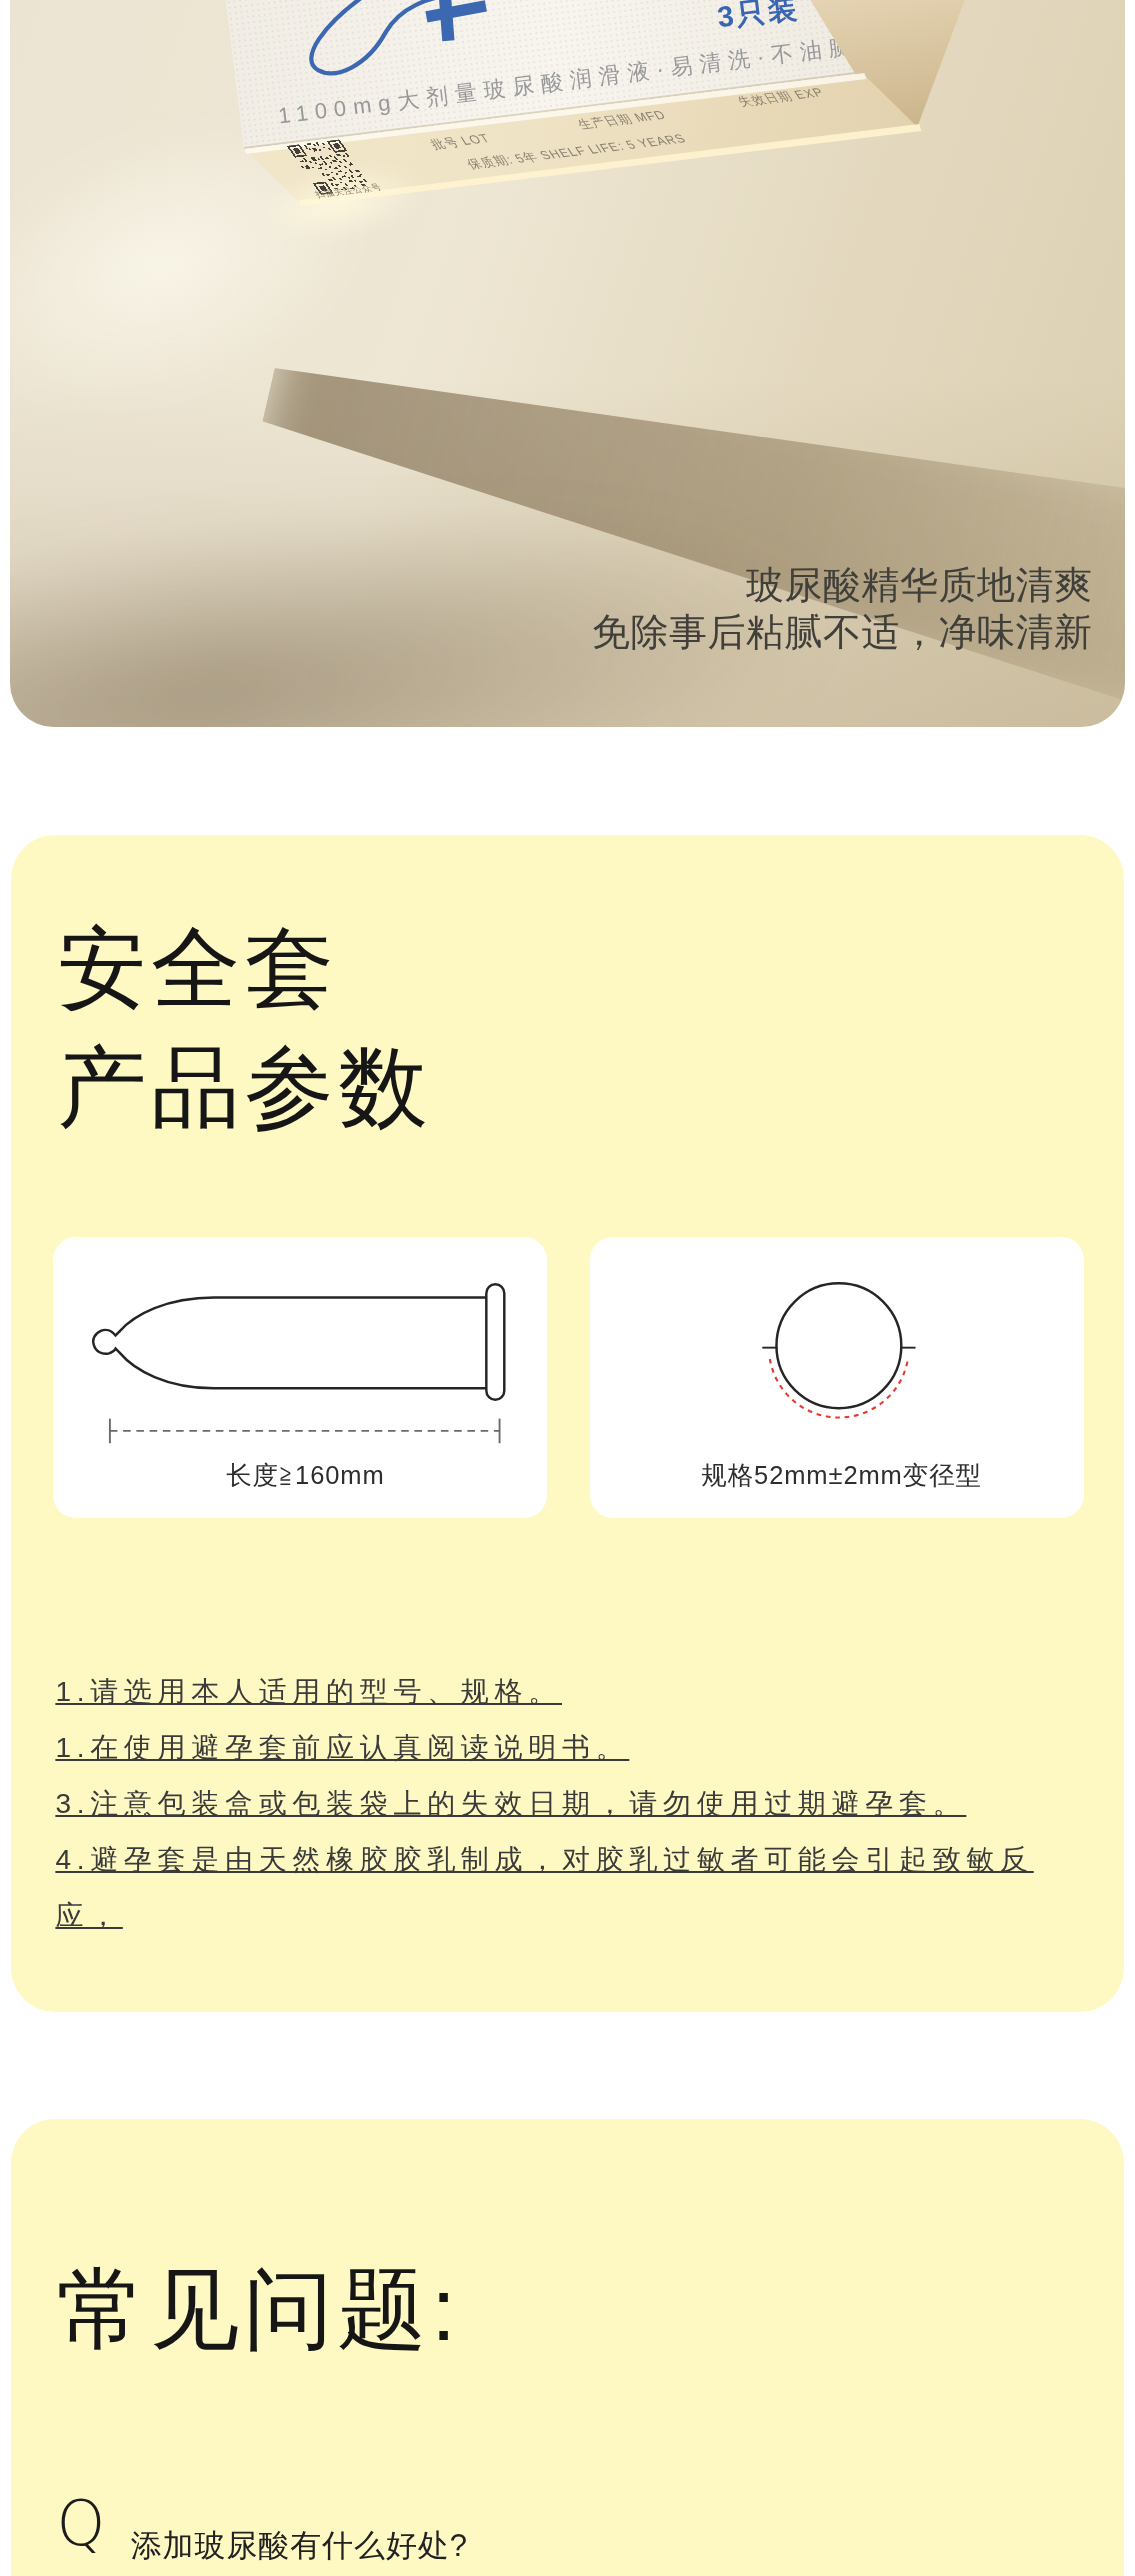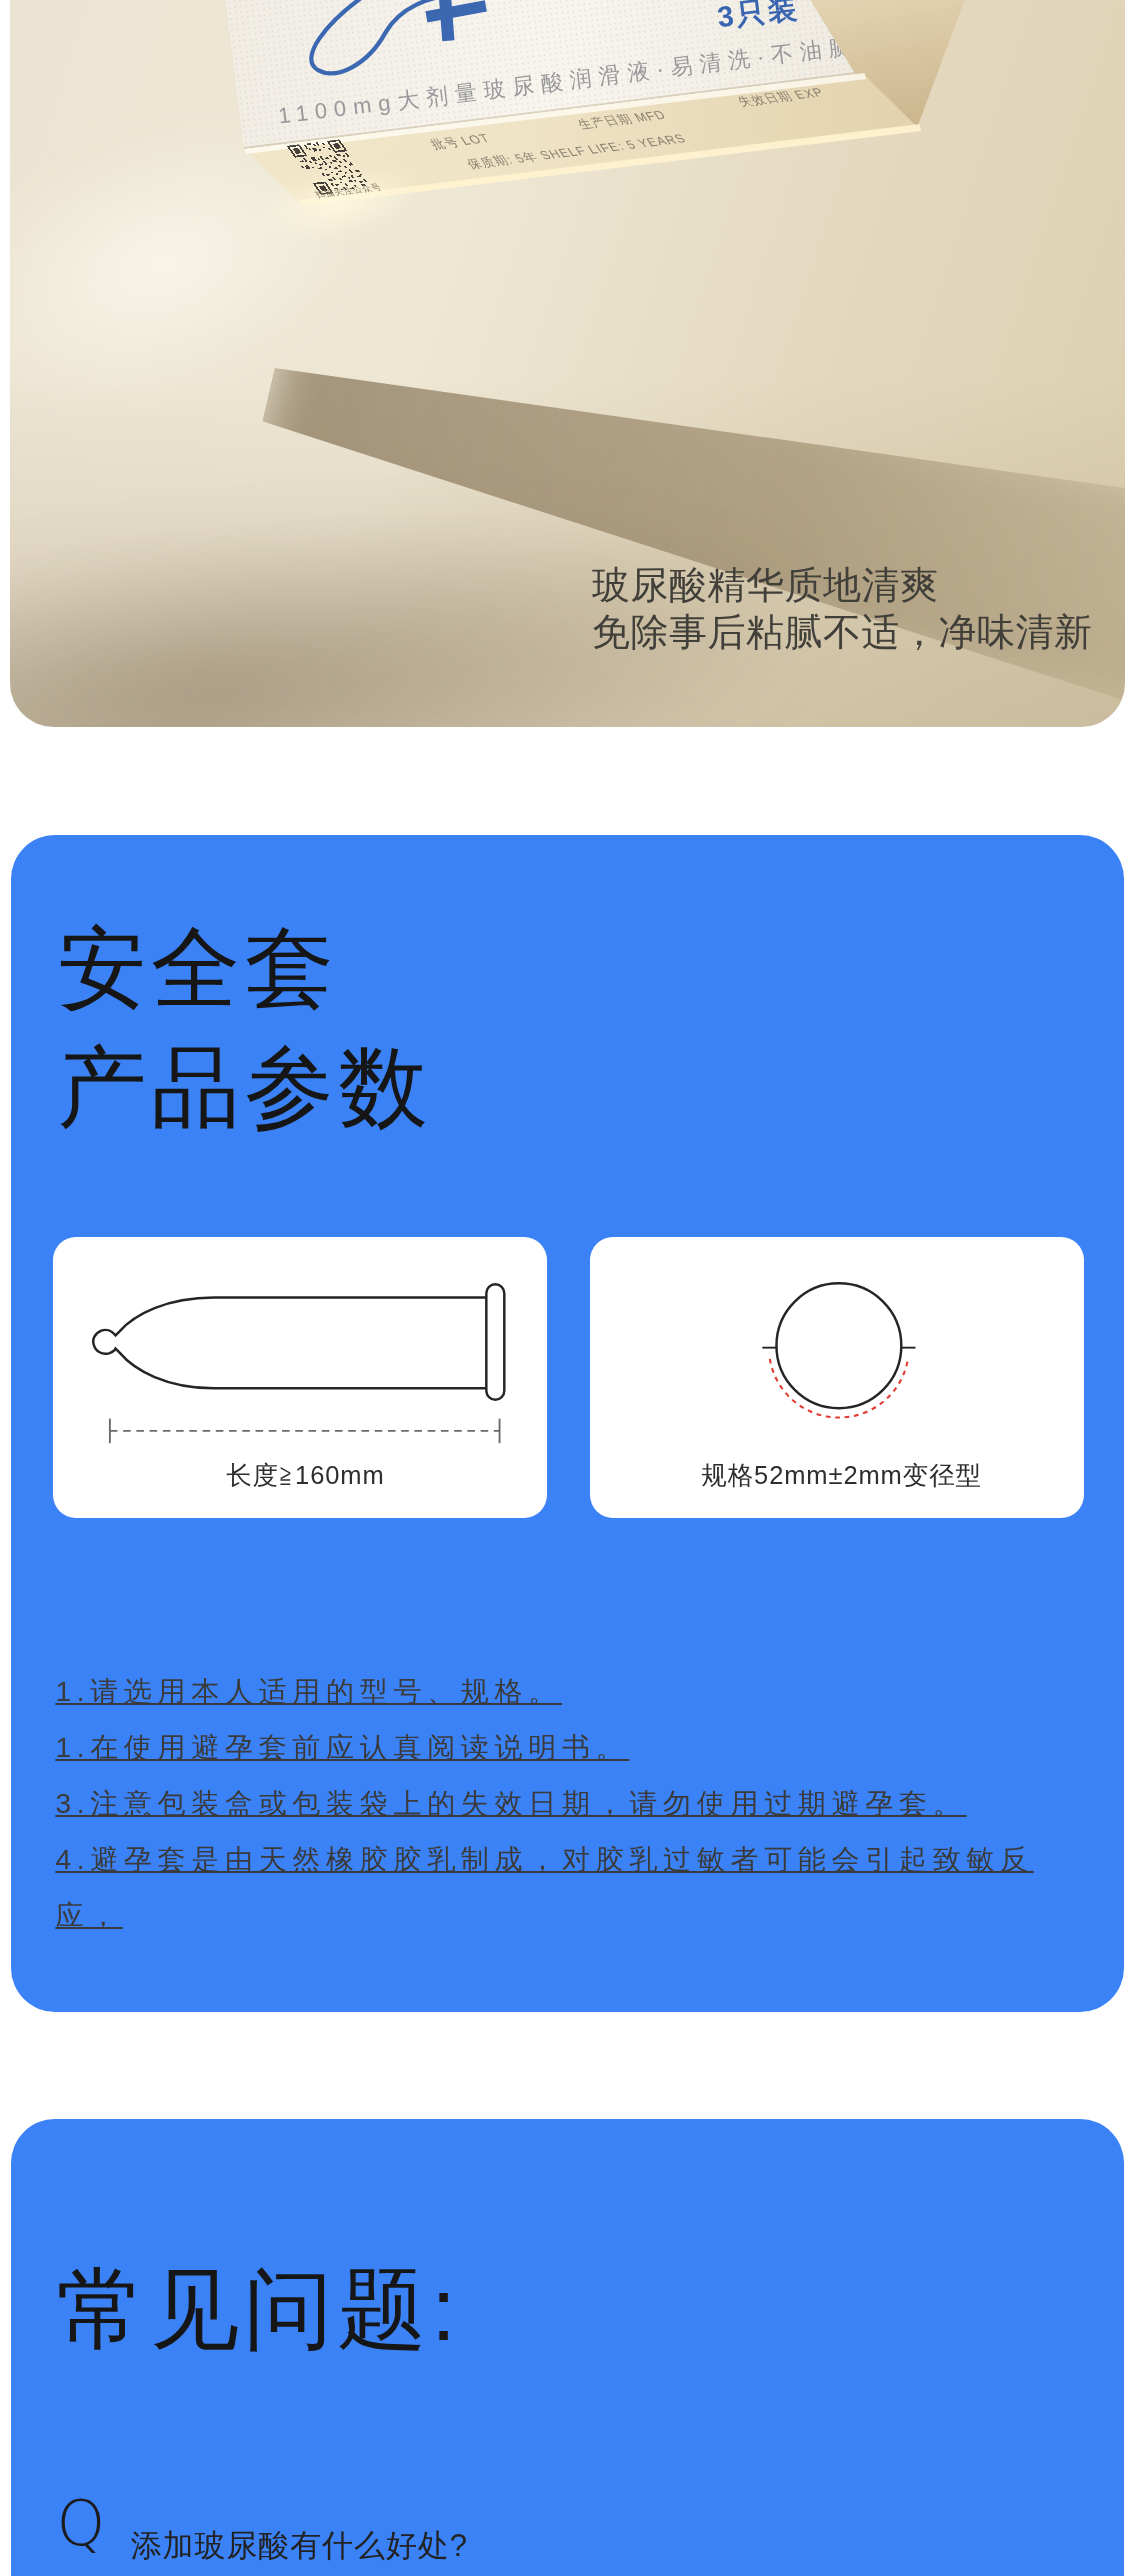--- a/index.html
+++ b/index.html
@@ -60,25 +60,25 @@
   .ptext{position:absolute;color:#8a8070;letter-spacing:0.9px;font-size:12.3px;white-space:nowrap;
          transform:skewX(-16deg);}
   .p-lot{left:172px;top:11.4px;}
   .p-mfd{left:322px;top:8.5px;}
   .p-exp{left:486px;top:5.7px;}
   .p-shelf{left:187px;top:35px;}
   .qr{position:absolute;left:24.6px;top:1.9px;width:72px;height:53px;transform:skewX(-14deg);}
   .qr-caption{position:absolute;left:23px;top:49px;font-size:8.5px;letter-spacing:0.9px;color:#8a7f68;
               transform:skewX(-16deg);white-space:nowrap;}
 
-  .caption{position:absolute;top:562px;right:32px;text-align:left;
+  .caption{position:absolute;top:562px;right:32px;text-align:right;
            font-size:38px;line-height:47px;letter-spacing:0.5px;color:#403f39;}
 
   
-  .sect{margin:0 11.4px;background:#3b82f6;border-radius:44px;box-sizing:border-box;position:relative;}
+  .sect{margin:0 11.4px;background:#fef9c3;border-radius:44px;box-sizing:border-box;position:relative;}
   .sect-title{margin:0;font-size:89px;line-height:119px;font-weight:500;
               letter-spacing:4.7px;color:#161616;}
   .params{margin-top:108px;height:1177px;overflow:hidden;}
   .params .sect-title{padding:74px 0 0 46px;}
   .cards{display:flex;justify-content:space-between;margin:90px 40px 0 42px;}
   .card{width:494px;height:281px;background:#ffffff;border-radius:23px;position:relative;}
   .card svg.diagram{position:absolute;left:0;top:0;}
   .card-label{position:absolute;left:10px;right:0;bottom:24.6px;text-align:center;
               font-size:25.5px;font-weight:500;letter-spacing:0.9px;color:#2e2e2e;}
   .notes{margin:146px 44px 0 44px;font-size:28px;line-height:56px;letter-spacing:5.7px;color:#3a3a3a;text-decoration:underline;}

